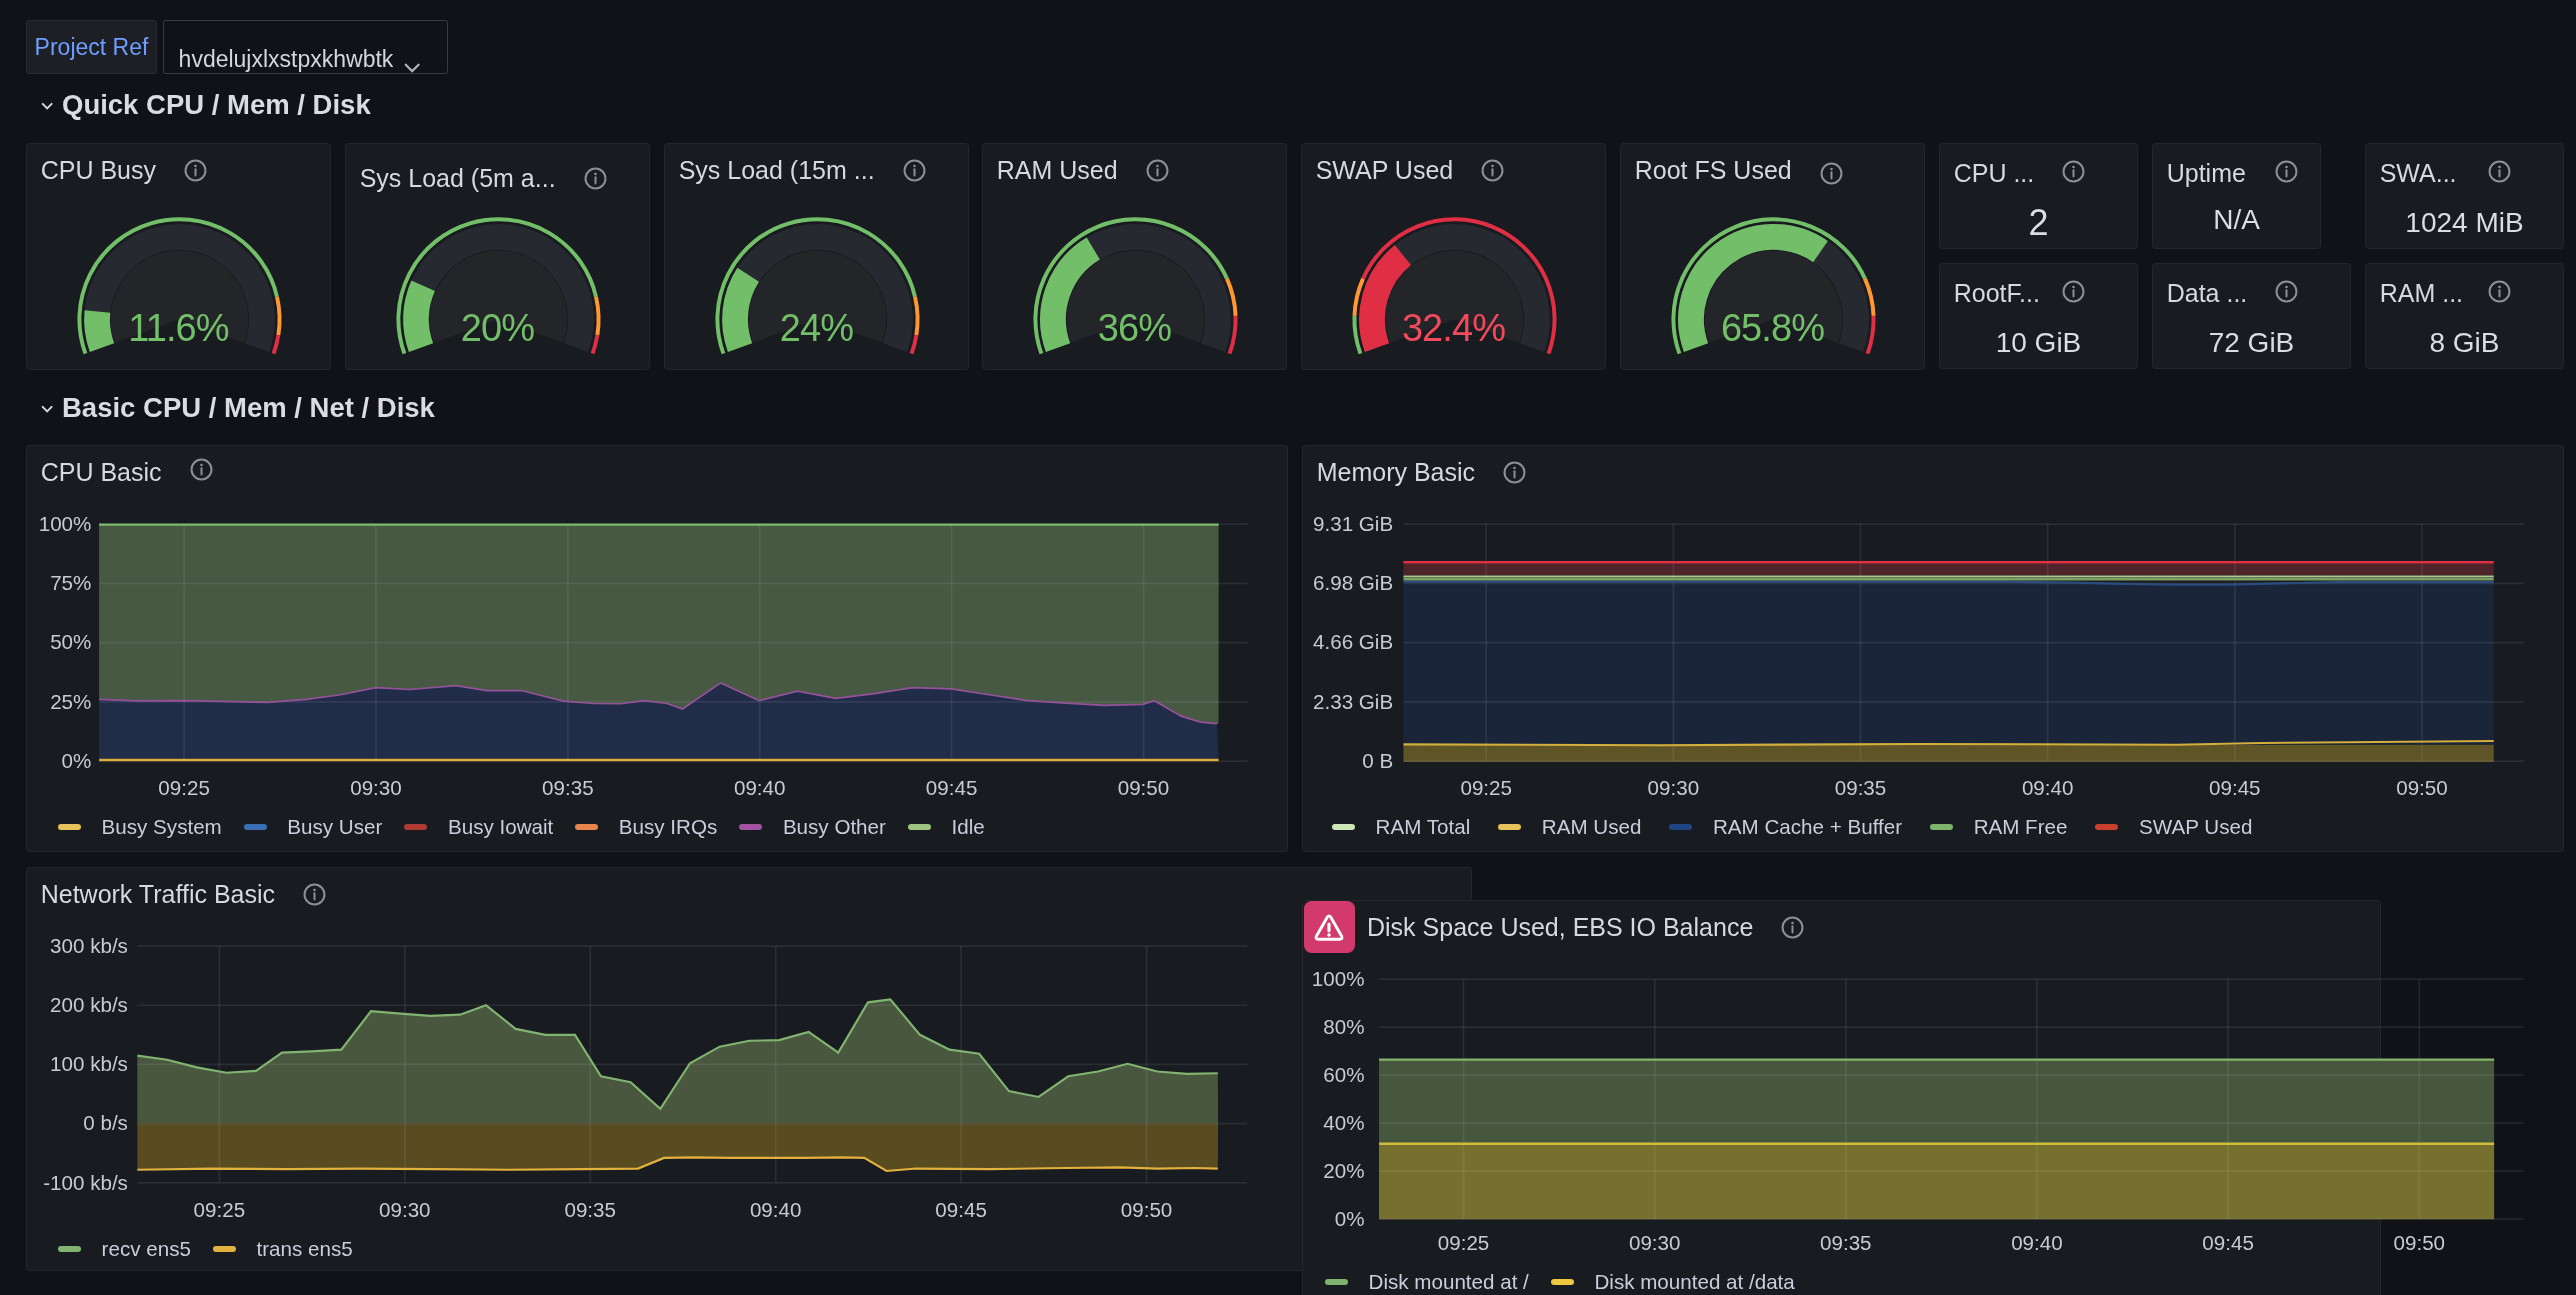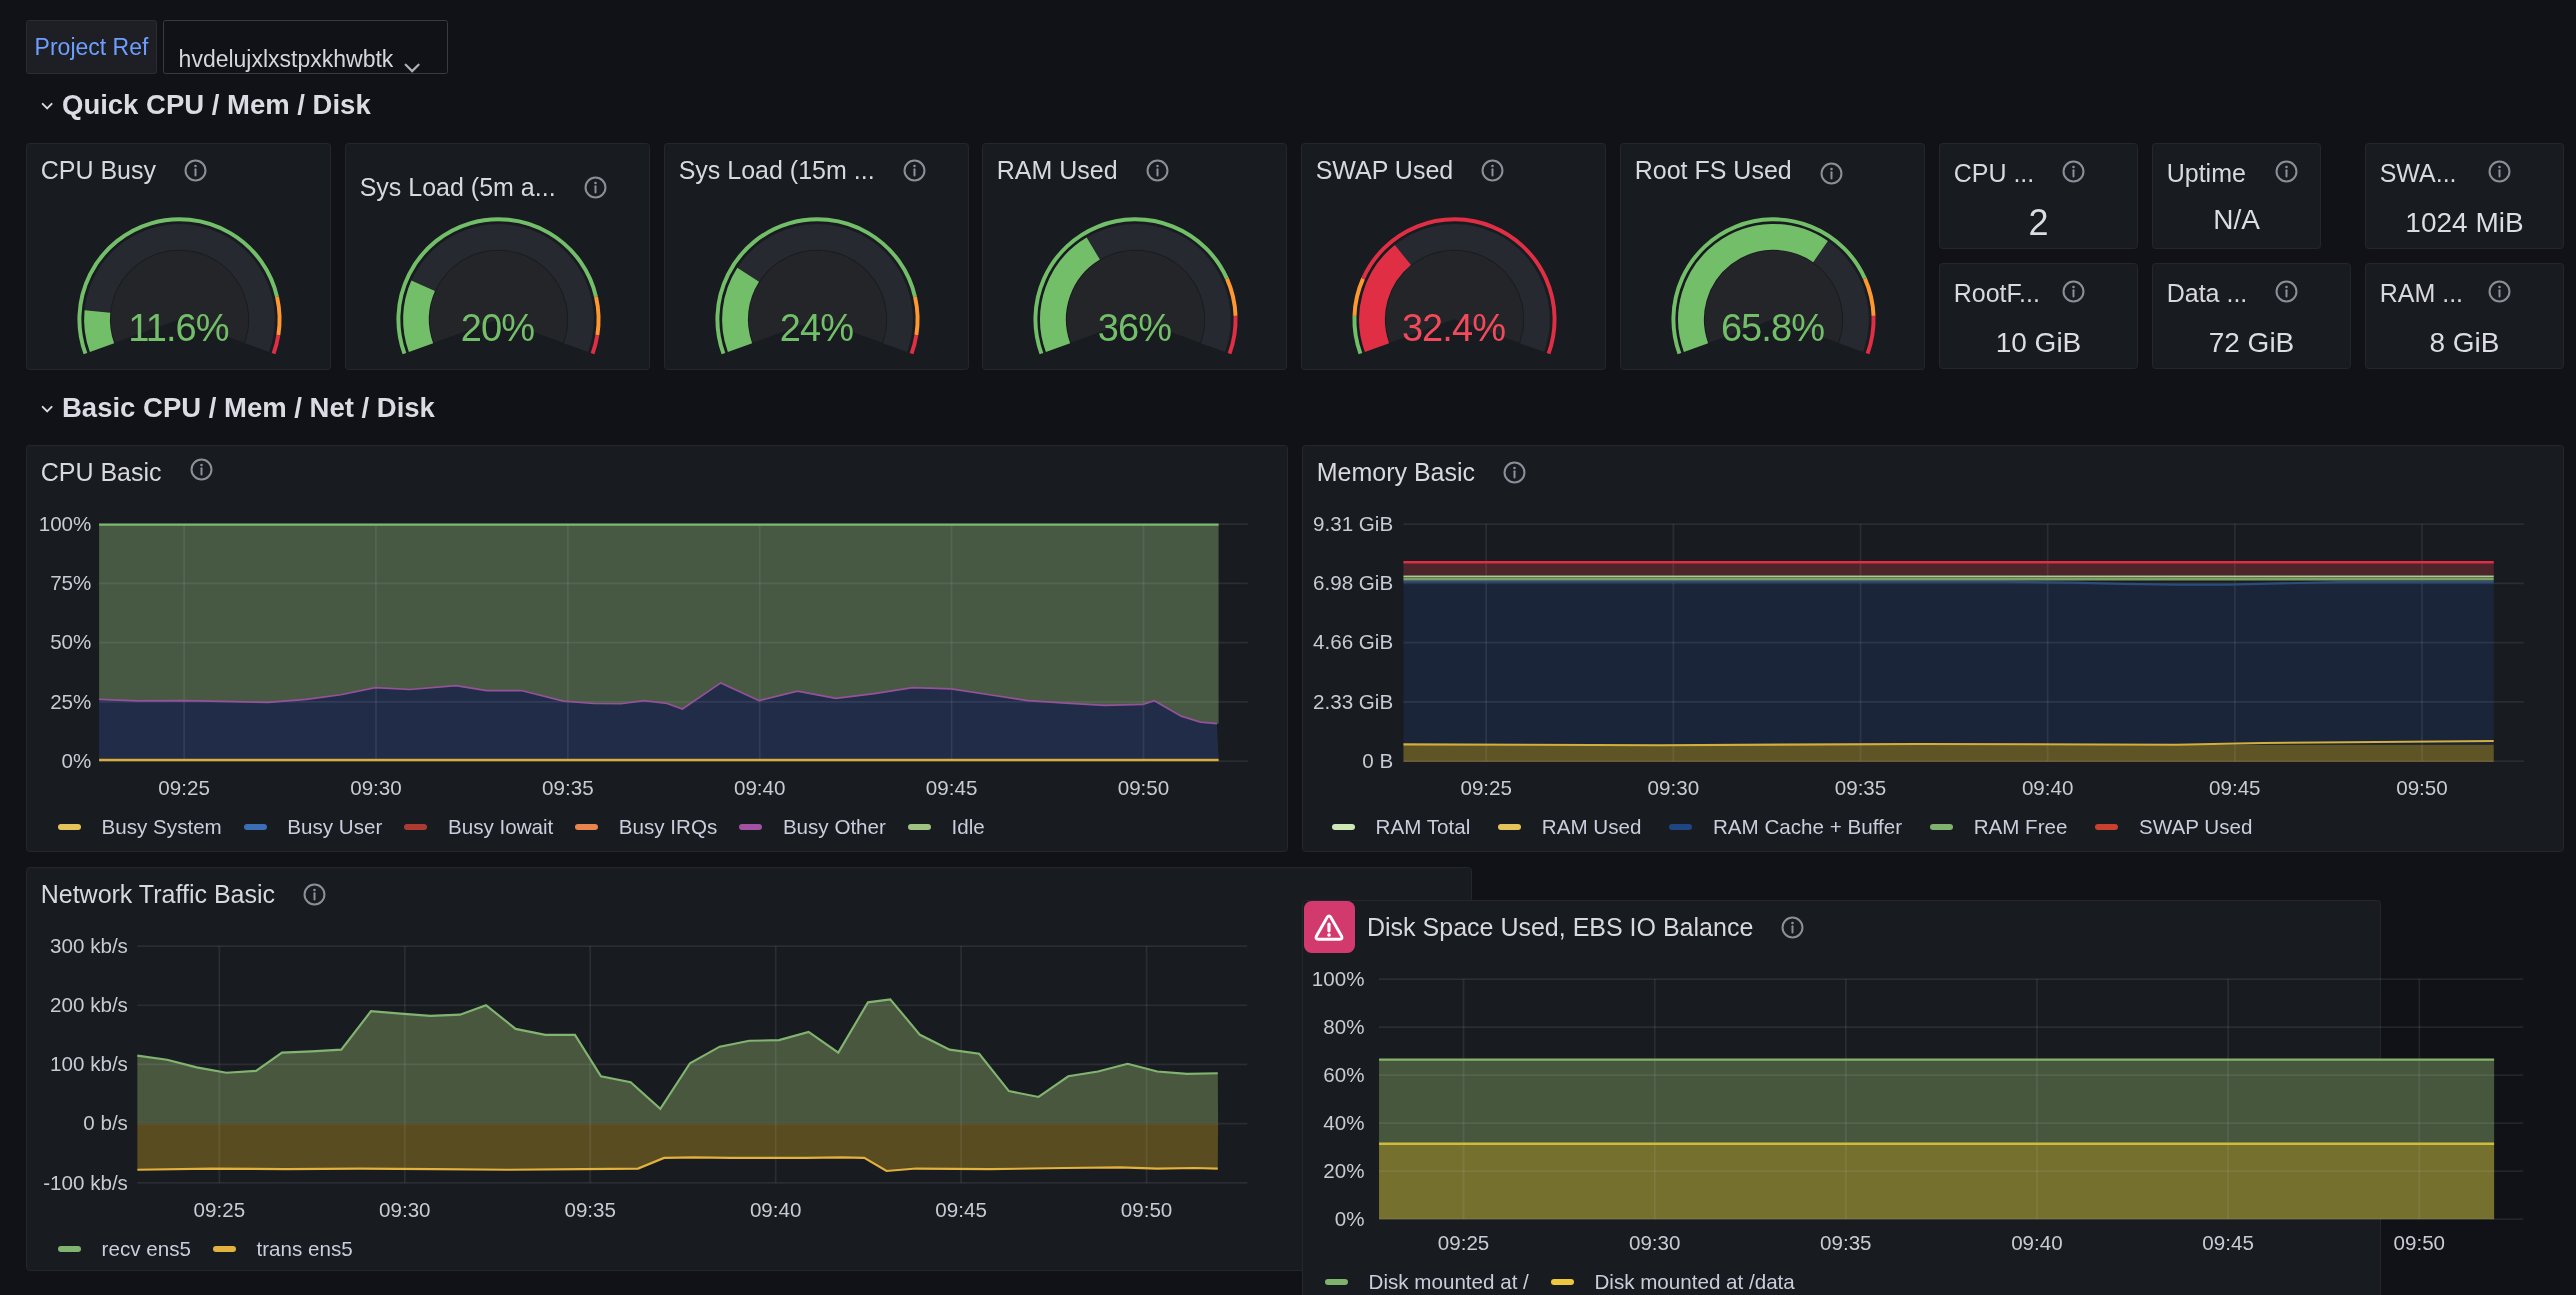--- a/index.html
+++ b/index.html
@@ -44,21 +44,21 @@
         <path d="M 139.91 217.68 A 40 40 0 1 1 215.09 217.68" stroke="#232528" stroke-width="80" fill="none"></path>
         <path d="M 87.29 236.83 A 96 96 0 1 1 267.71 236.83" stroke="#26292F" stroke-width="30" fill="none"></path>
         <path d="M 87.29 236.83 A 96 96 0 0 1 81.95 194.77" stroke="#73BF69" stroke-width="30" fill="none"></path>
         <path d="M 68.03 243.85 A 116.5 116.5 0 1 1 291.01 177.79" stroke="#73BF69" stroke-width="4.6" fill="none"></path>
         <path d="M 291.01 177.79 A 116.5 116.5 0 0 1 292.57 222.22" stroke="#FF9830" stroke-width="4.6" fill="none"></path>
         <path d="M 292.57 222.22 A 116.5 116.5 0 0 1 286.97 243.85" stroke="#E02F44" stroke-width="4.6" fill="none"></path>
       </svg>
       <div style="position:absolute;left:0;top:165px;width:100%;text-align:center;font-size:38px;line-height:1;letter-spacing:-0.9px;font-weight:500;color:#73BF69">11.6%</div>
     </div>
 <div class="panel" style="left:345px;top:143px;width:305px;height:227px">
-      <div style="position:absolute;left:13.7px;top:29px;display:flex;align-items:center;">
+      <div style="position:absolute;left:13.7px;top:20px;display:flex;align-items:center;">
         <span class="ptitle" style="position:static">Sys Load (5m a...</span>
         <svg style="margin-left:28px" width="23" height="23" viewBox="0 0 24 24" fill="none">
           <circle cx="12" cy="12" r="10.4" stroke="#8D8E98" stroke-width="2.1"></circle>
           <line x1="12" y1="10.6" x2="12" y2="17.2" stroke="#8D8E98" stroke-width="2.1" stroke-linecap="round"></line>
           <circle cx="12" cy="7.3" r="1.35" fill="#8D8E98"></circle>
         </svg>
       </div>
       <svg style="position:absolute;left:0;top:0" width="305" height="227" viewBox="0 0 355 264">
         <path d="M 139.91 217.68 A 40 40 0 1 1 215.09 217.68" stroke="#232528" stroke-width="80" fill="none"></path>
         <path d="M 87.29 236.83 A 96 96 0 1 1 267.71 236.83" stroke="#26292F" stroke-width="30" fill="none"></path>

